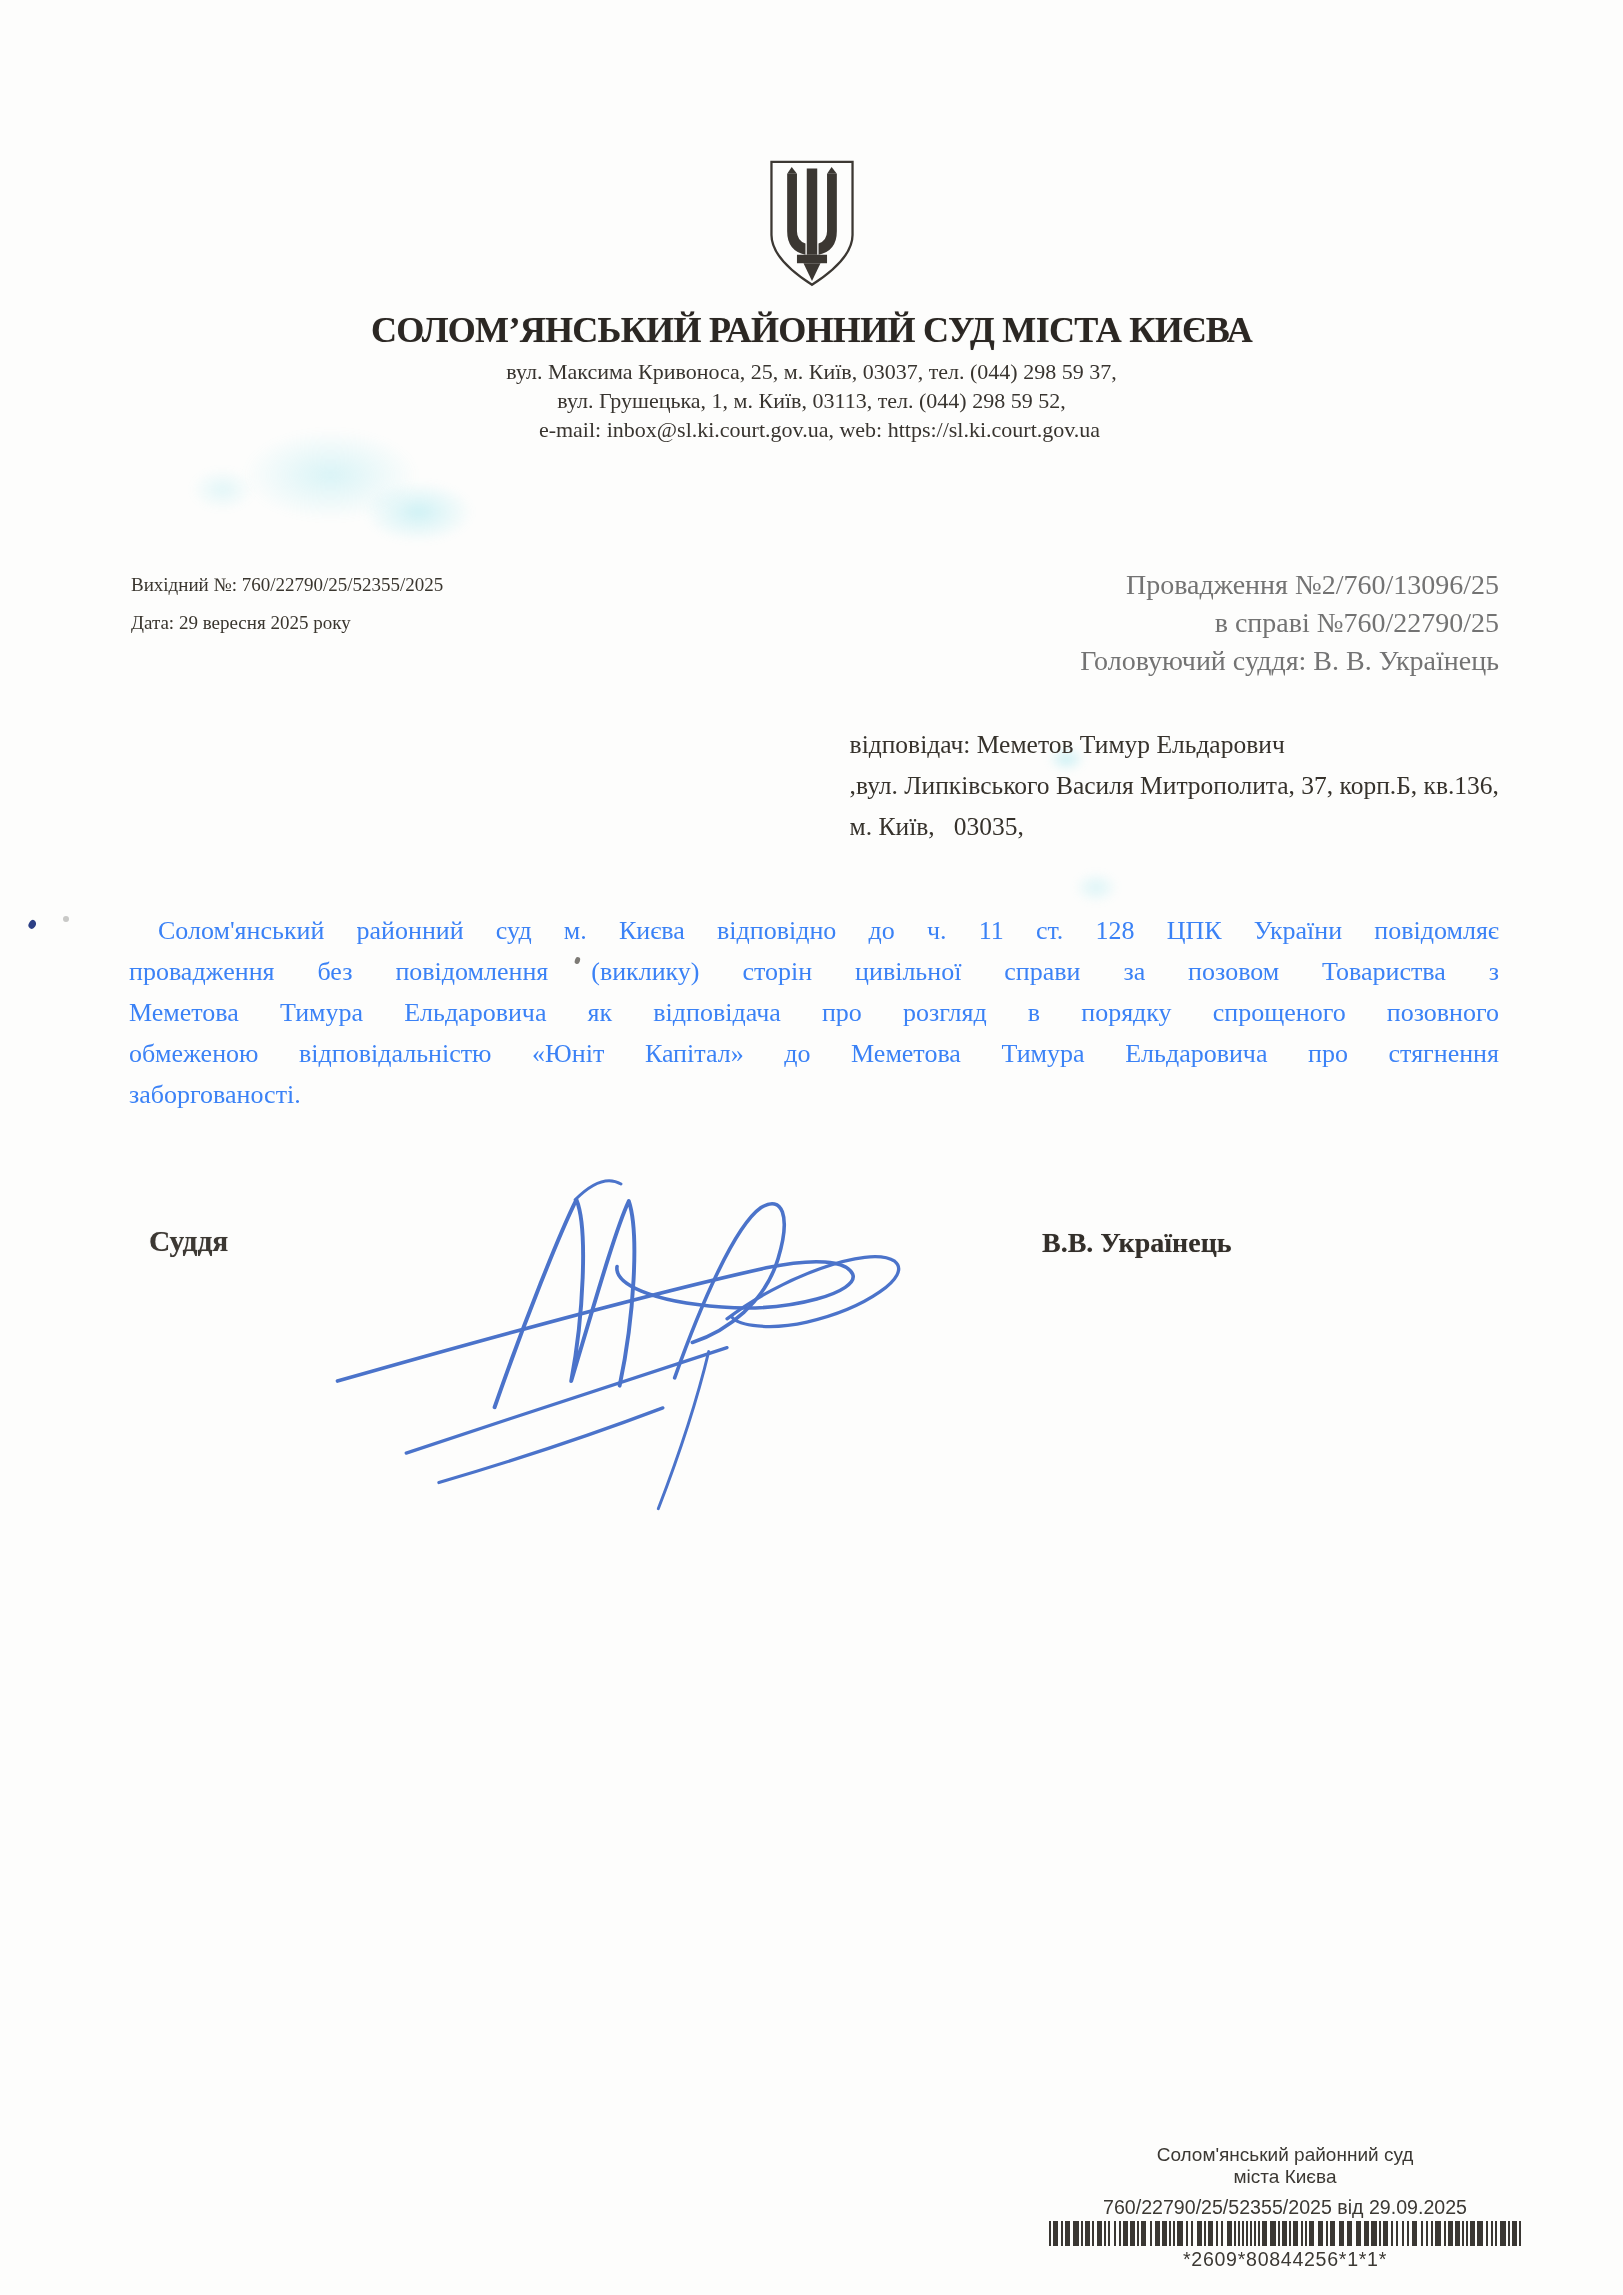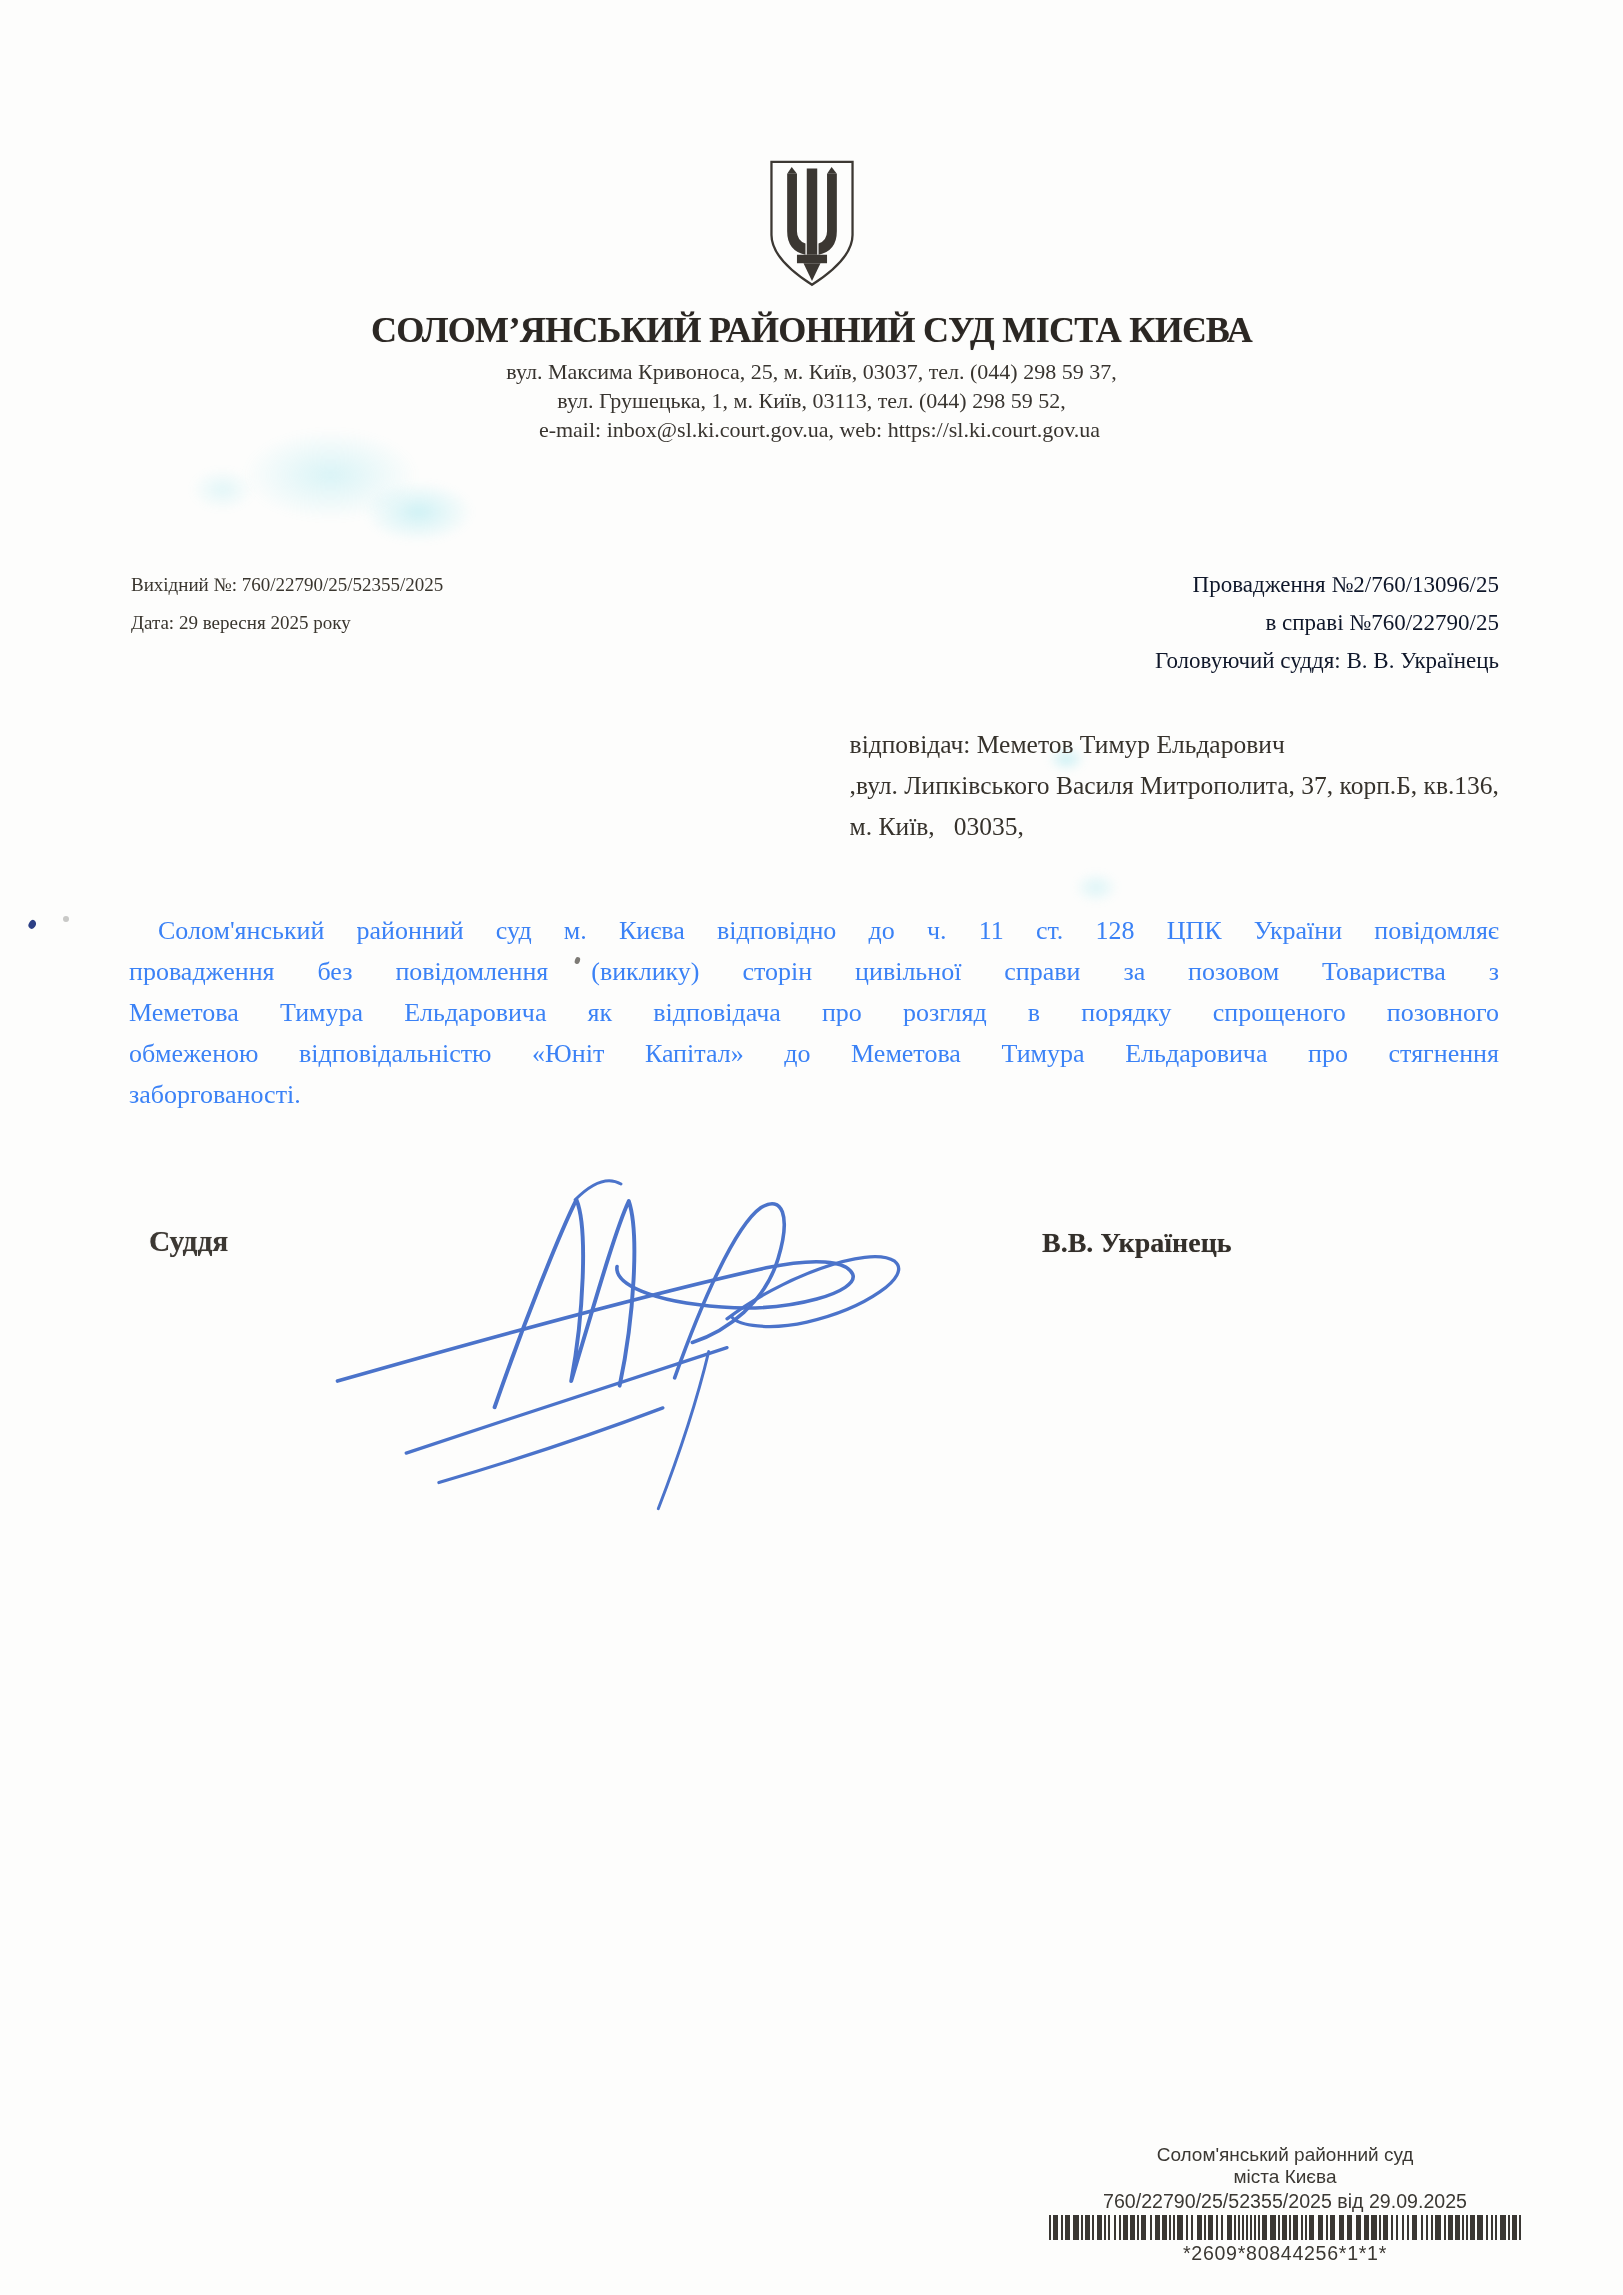--- a/index.html
+++ b/index.html
@@ -20,42 +20,42 @@
   .title{
     position:absolute;left:0;top:309px;width:1623px;
     text-align:center;font-size:36px;font-weight:bold;
     letter-spacing:-0.7px;color:#2b2723;
   }
   .addr{position:absolute;left:0;width:1623px;text-align:center;font-size:22px;color:#38342f;}
   .addr1{top:359px;} .addr2{top:388px;} .addr3{top:417px;padding-left:8px;} .addr4{top:446px;}
 
   
   .ref-left{position:absolute;left:131px;top:566px;font-size:19px;line-height:38px;color:#3a362f;}
-  .ref-right{position:absolute;right:124px;top:566px;text-align:right;font-size:23px;line-height:38px;color:#0f172a;}
+  .ref-right{position:absolute;right:124px;top:566px;text-align:right;font-size:28px;line-height:38px;color:#737373;}
 
   
   .respondent{position:absolute;right:124px;top:724px;text-align:left;font-size:25.5px;line-height:41px;color:#36322c;}
 
   
   .body-par{position:absolute;left:129px;top:910px;width:1370px;font-size:26px;line-height:41px;color:#3b82f6;}
   .jline{text-align:justify;text-align-last:justify;}
   .jline.first{text-indent:29px;}
   .jline.last{text-align-last:left;}
 
   
   .judge-label{position:absolute;left:149px;top:1225px;font-size:29.5px;font-weight:bold;color:#3c3833;}
   .judge-name{position:absolute;left:1042px;top:1227px;font-size:28px;font-weight:bold;color:#332f2a;}
   .signature{position:absolute;left:308px;top:1155px;width:622px;height:367px;}
 
   
   .footer{position:absolute;left:1023px;top:2144px;width:524px;text-align:center;
           font-family:"Liberation Sans", sans-serif;color:#3b3833;}
   .f1{font-size:19px;line-height:21.6px;}
   .f2{font-size:19px;line-height:21.6px;}
-  .f3{font-size:19.6px;line-height:23.6px;margin-top:3px;white-space:nowrap;}
+  .f3{font-size:19.6px;line-height:23.6px;margin-top:9px;white-space:nowrap;}
   .barcode{margin:1.3px auto 0 auto;width:520px;height:25px;display:flex;align-items:stretch;justify-content:center;}
   .barcode .bar{display:inline-block;height:25px;background:#3a3733;flex:0 0 auto;}
   .f4{font-size:19.6px;line-height:22px;margin-top:2px;letter-spacing:0.7px;}
 
   
   .smudge{position:absolute;border-radius:50%;filter:blur(3.9px);pointer-events:none;}
   .sm1{left:242px;top:429px;width:177px;height:92px;
        background:radial-gradient(ellipse at center, rgba(80,210,228,.20), rgba(80,210,228,0) 70%);}
   .sm2{left:363px;top:481px;width:111px;height:62px;
        background:radial-gradient(ellipse at center, rgba(80,210,228,.26), rgba(80,210,228,0) 70%);}

